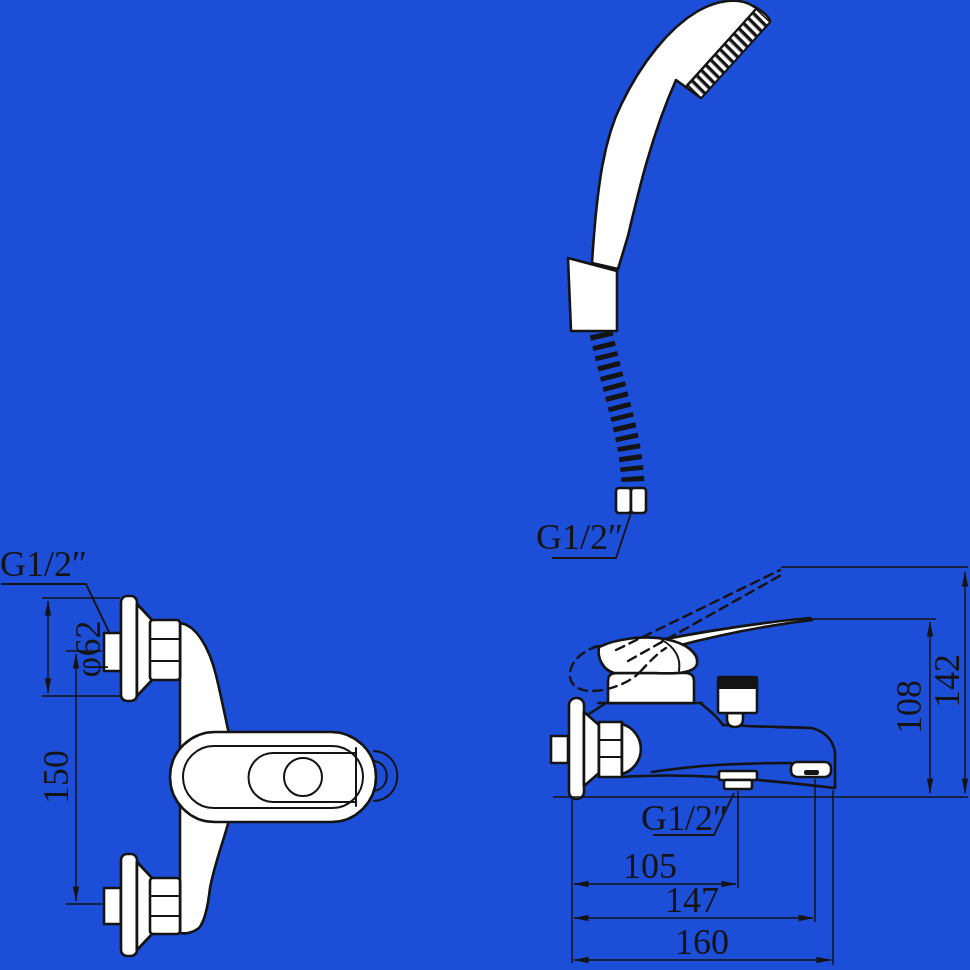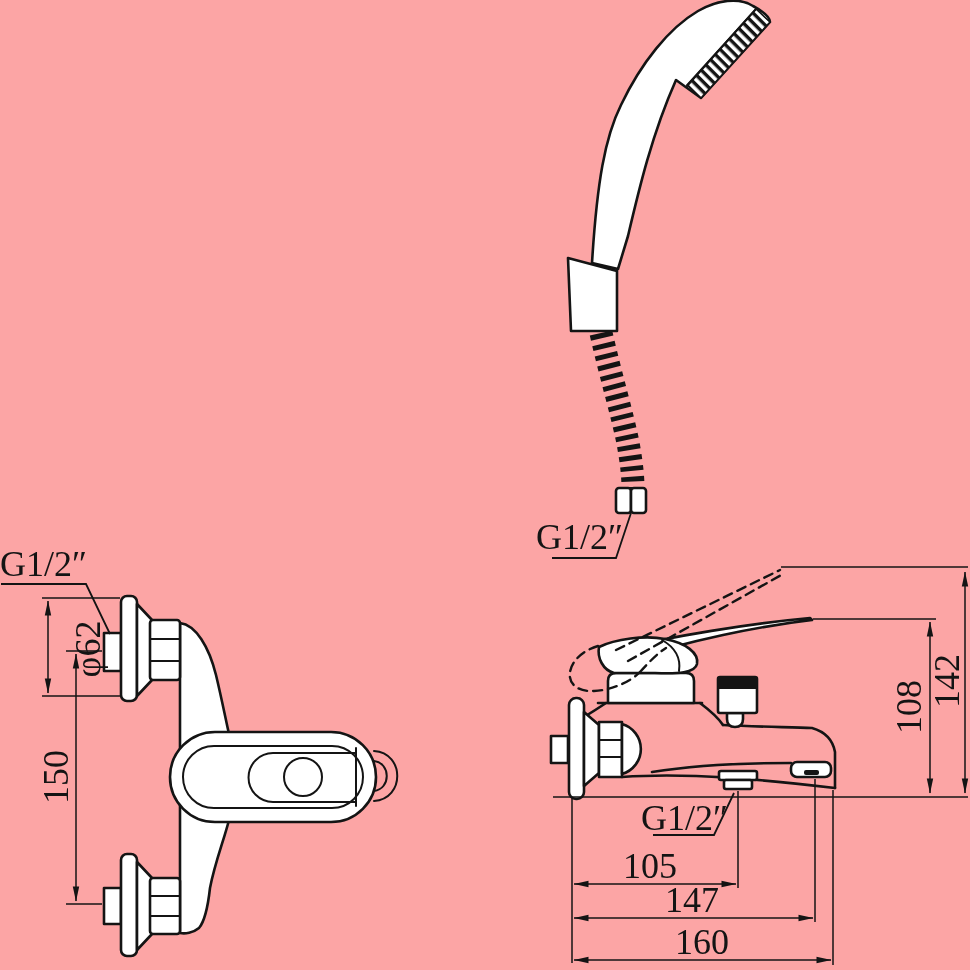--- a/index.html
+++ b/index.html
@@ -1,17 +1,17 @@
 <!DOCTYPE html>
 <html><head>
 <meta charset="utf-8">
 <style>
   html,body{margin:0;padding:0;background:#ffffff;}
   .canvas{
-    position:relative;width:970px;height:970px;background:#fca5a5;overflow:hidden;
+    position:relative;width:970px;height:970px;background:#1d4ed8;overflow:hidden;
     font-family:"Liberation Serif","DejaVu Serif",serif;
   }
   svg{display:block}
   .ln{fill:none;stroke:#141414;stroke-width:2.6;stroke-linecap:round;stroke-linejoin:round;}
   .lnw{fill:#ffffff;stroke:#141414;stroke-width:2.6;stroke-linejoin:round;}
   .det{fill:none;stroke:#141414;stroke-width:2;stroke-linecap:round;}
   .thin{fill:none;stroke:#141414;stroke-width:1.5;}
   .dim{fill:none;stroke:#141414;stroke-width:1.5;marker-start:url(#arr);marker-end:url(#arr);}
   .leader{fill:none;stroke:#141414;stroke-width:1.8;}
   .dash{fill:none;stroke:#141414;stroke-width:2.4;stroke-dasharray:9 6;stroke-linecap:round;}

